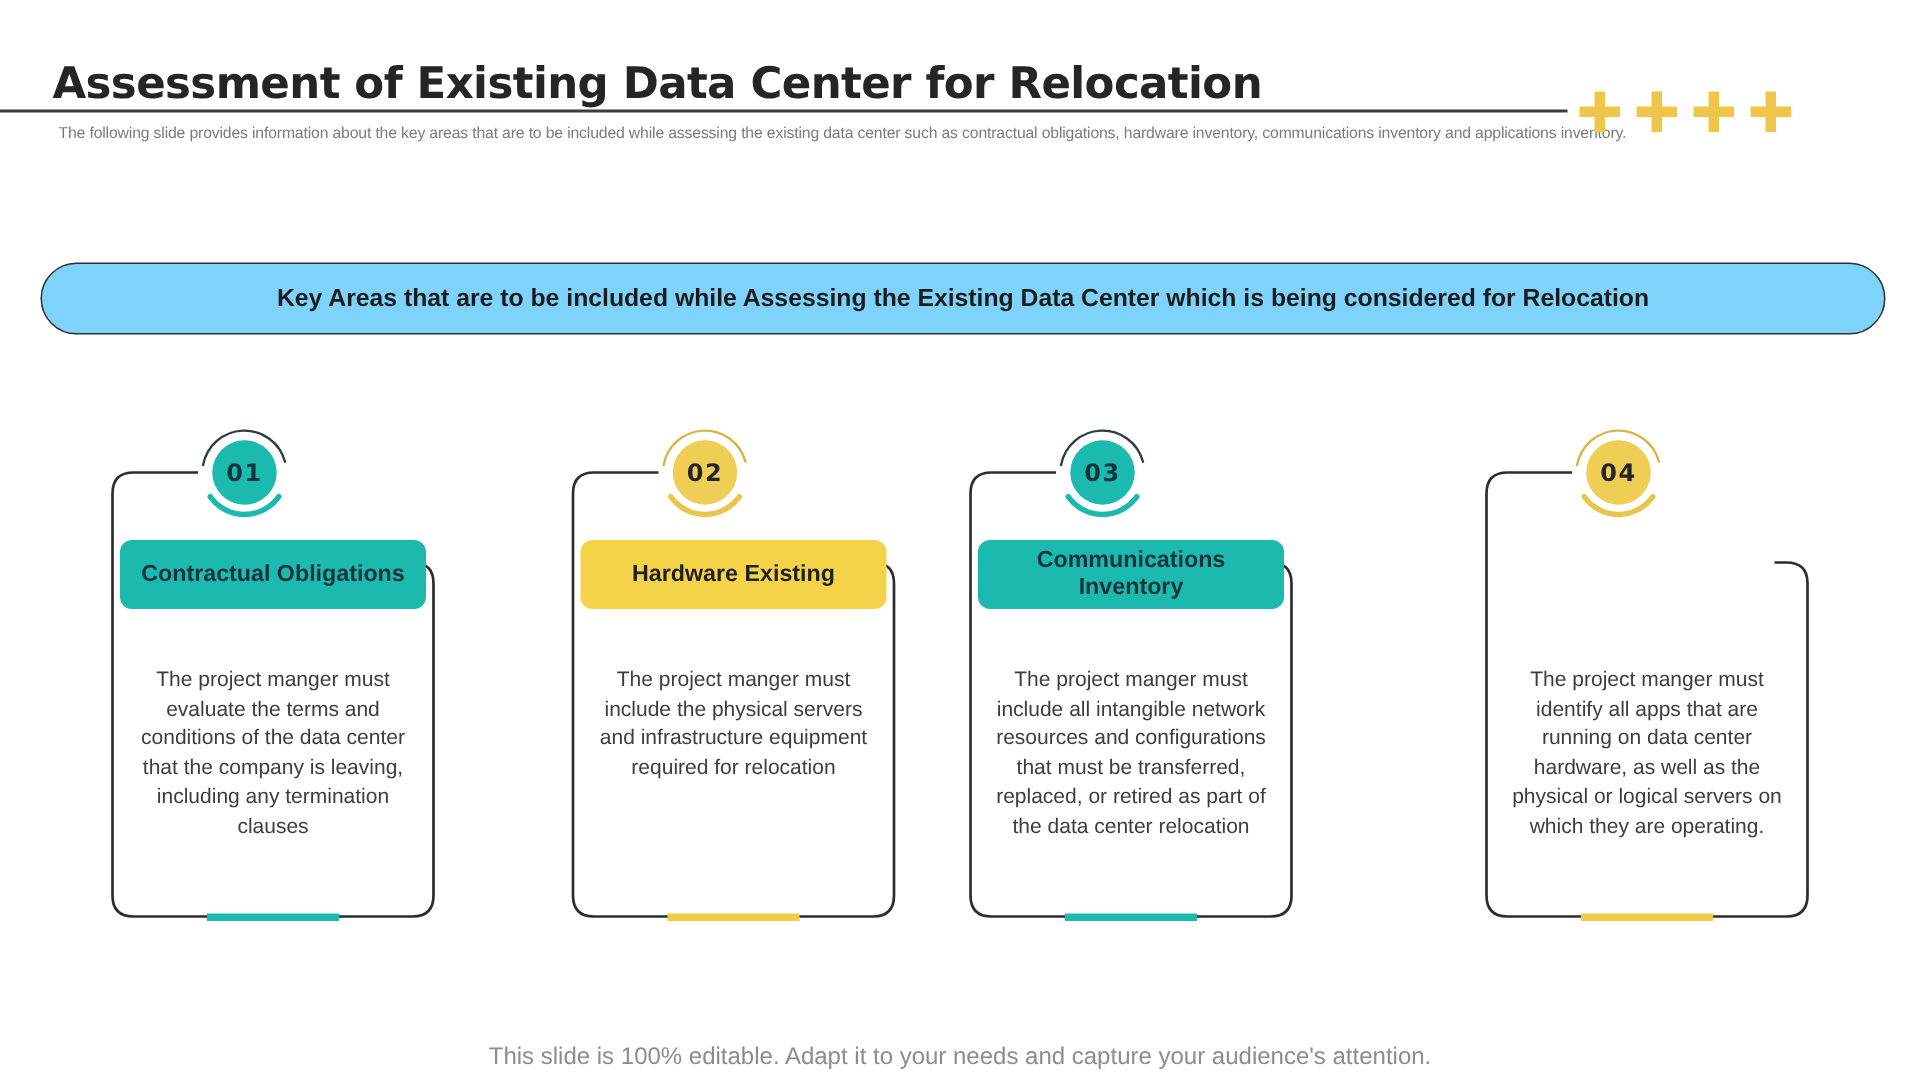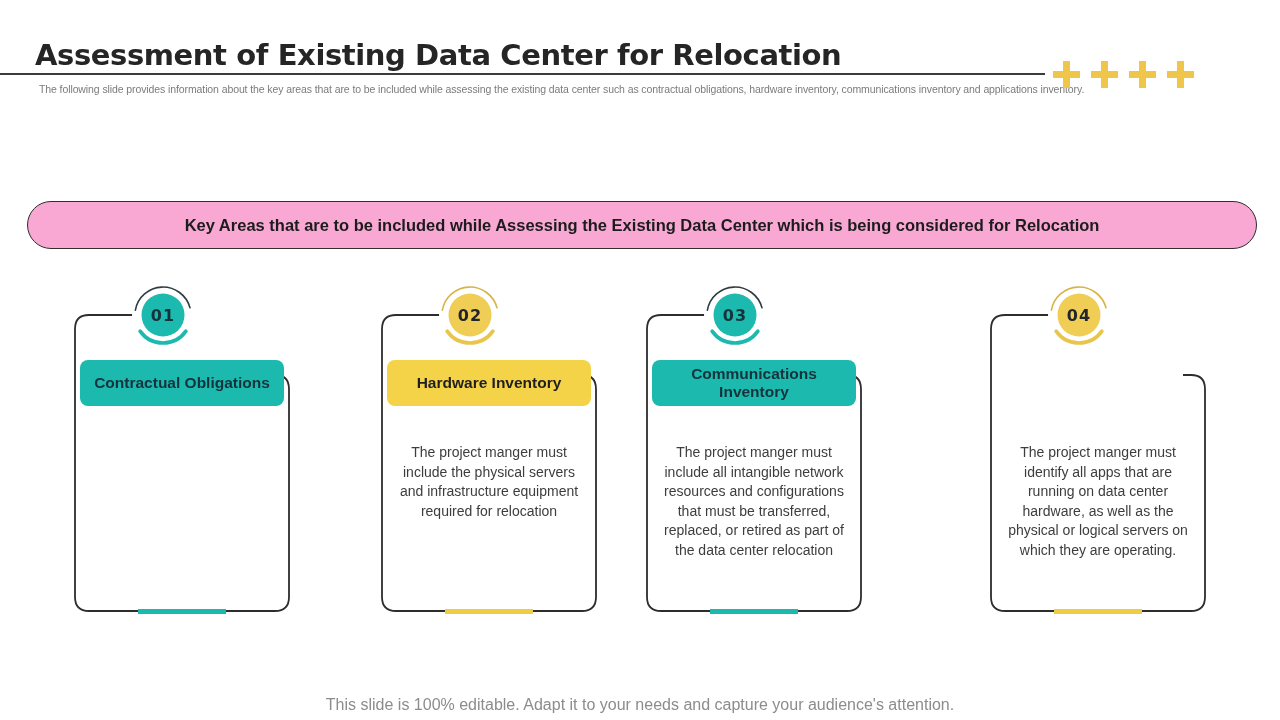--- a/index.html
+++ b/index.html
@@ -35,25 +35,25 @@
   }
   .plus { position:relative; width:27px; height:27px; }
   .plus::before, .plus::after {
     content:""; position:absolute; background:#EFC64A;
   }
   .plus::before { left:0; top:10px; width:27px; height:7px; }
   .plus::after  { left:10px; top:0; width:7px; height:27px; }
 
   
   .banner {
-    position:absolute; left:27px; top:201px;
+    position:absolute; left:27px; top:175px;
     width:1230px; height:48px;
     border:1.4px solid #2f2f2f; border-radius:26px;
     display:flex; align-items:center; justify-content:center;
-    background:#f9a8d4;
+    background:#7dd3fc;
   }
   .banner-text {
     font-size:16.5px; font-weight:bold; color:#1c1c1c; text-align:center;
   }
 
   
   .card { position:absolute; top:283px; width:218px; height:336px; }
   .card-1 { left:73px; }  .card-2 { left:380px; }
   .card-3 { left:645px; } .card-4 { left:989px; }
 
@@ -132,36 +132,37 @@
   <svg class="badge" viewBox="0 0 64 64">
     <circle cx="32" cy="32" r="31" fill="#ffffff"></circle>
     <path class="arc-dark" d="M 4.4 27.1 A 28 28 0 0 1 59 24.8"></path>
     <path class="arc-accent" d="M 54.9 48.1 A 28 28 0 0 1 9.1 48.1"></path>
     <circle class="badge-inner" cx="32" cy="32" r="21.5"></circle>
     <text x="32" y="37.5" text-anchor="middle">01</text>
   </svg>
   <div class="hdr">
       <span>Contractual Obligations</span>
     </div>
+  <div class="card-body">The project manger must evaluate the terms and conditions of the data center that the company is leaving, including any termination clauses</div>
   <div class="bar"></div>
 </div>
 
 <div class="card card-2 accent-yellow">
   <svg class="card-outline" viewBox="0 0 218 300">
     <path d="M 120 2 H 16 Q 2 2 2 16 V 284 Q 2 298 16 298 H 202 Q 216 298 216 284 V 76 Q 216 62 202 62 H 194"></path>
   </svg>
   <svg class="badge" viewBox="0 0 64 64">
     <circle cx="32" cy="32" r="31" fill="#ffffff"></circle>
     <path class="arc-dark" d="M 4.4 27.1 A 28 28 0 0 1 59 24.8"></path>
     <path class="arc-accent" d="M 54.9 48.1 A 28 28 0 0 1 9.1 48.1"></path>
     <circle class="badge-inner" cx="32" cy="32" r="21.5"></circle>
     <text x="32" y="37.5" text-anchor="middle">02</text>
   </svg>
   <div class="hdr">
-      <span>Hardware Inventory</span>
+      <span>Hardware Existing</span>
     </div>
   <div class="card-body">The project manger must include the physical servers and infrastructure equipment required for relocation</div>
   <div class="bar"></div>
 </div>
 
 <div class="card card-3 accent-teal">
   <svg class="card-outline" viewBox="0 0 218 300">
     <path d="M 120 2 H 16 Q 2 2 2 16 V 284 Q 2 298 16 298 H 202 Q 216 298 216 284 V 76 Q 216 62 202 62 H 194"></path>
   </svg>
   <svg class="badge" viewBox="0 0 64 64">

